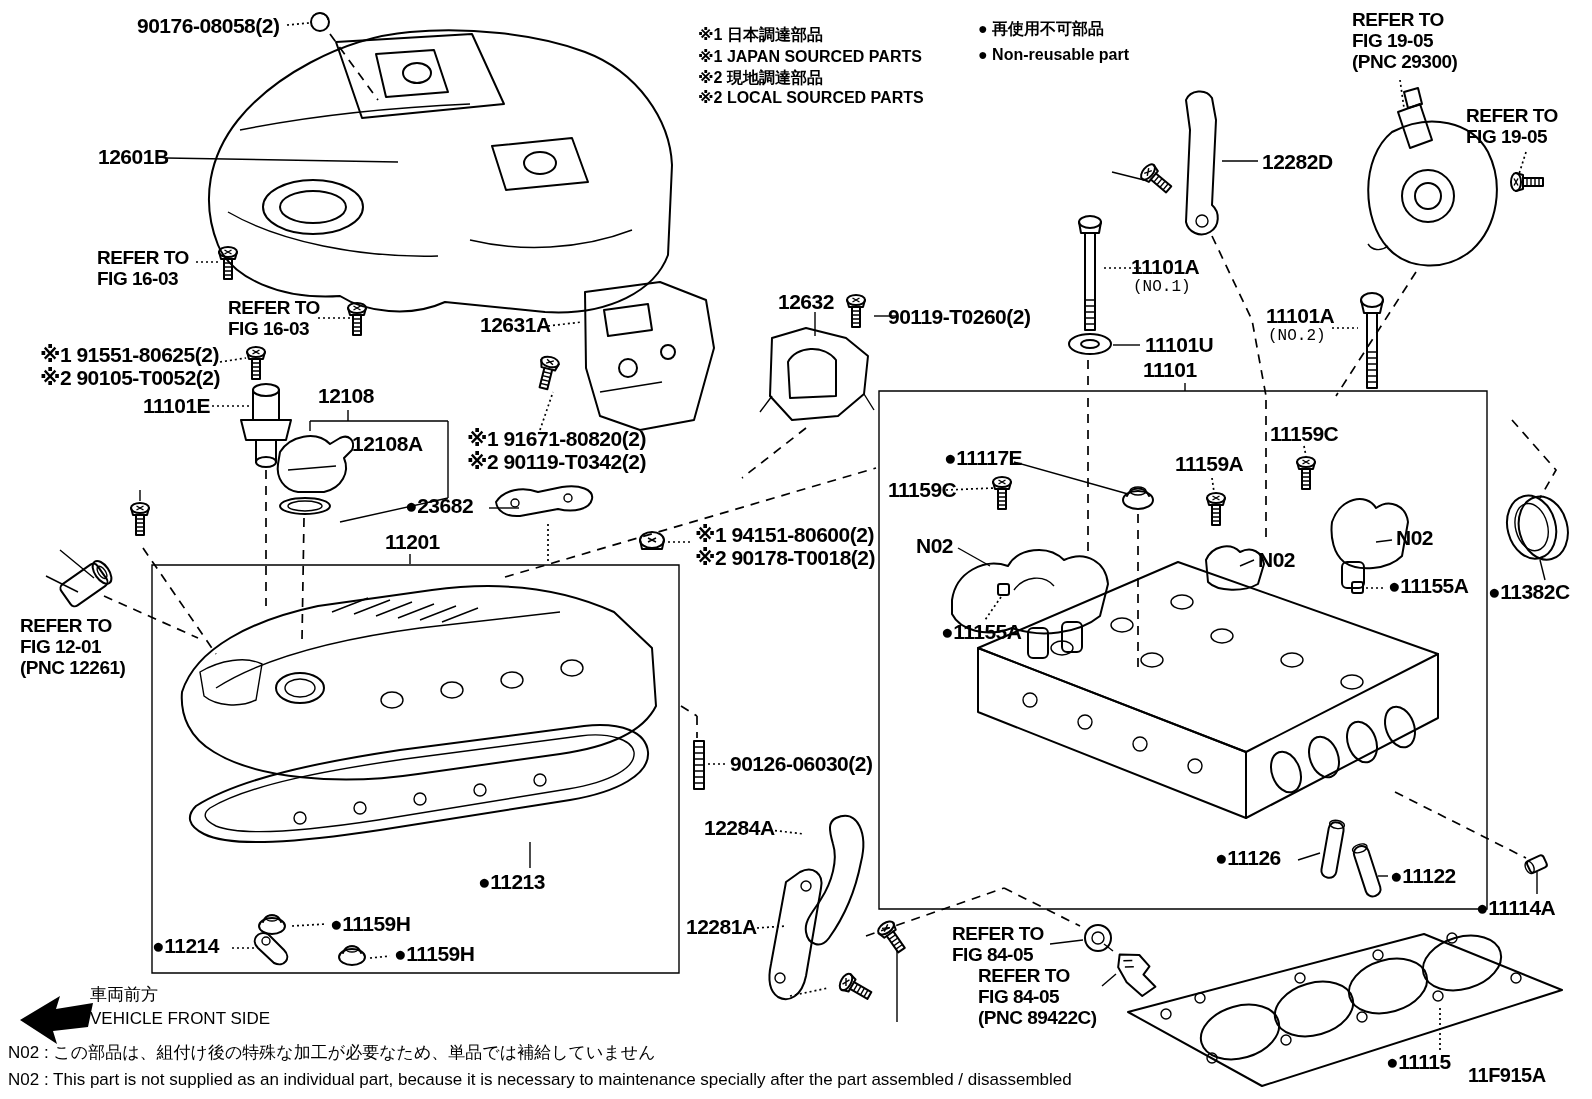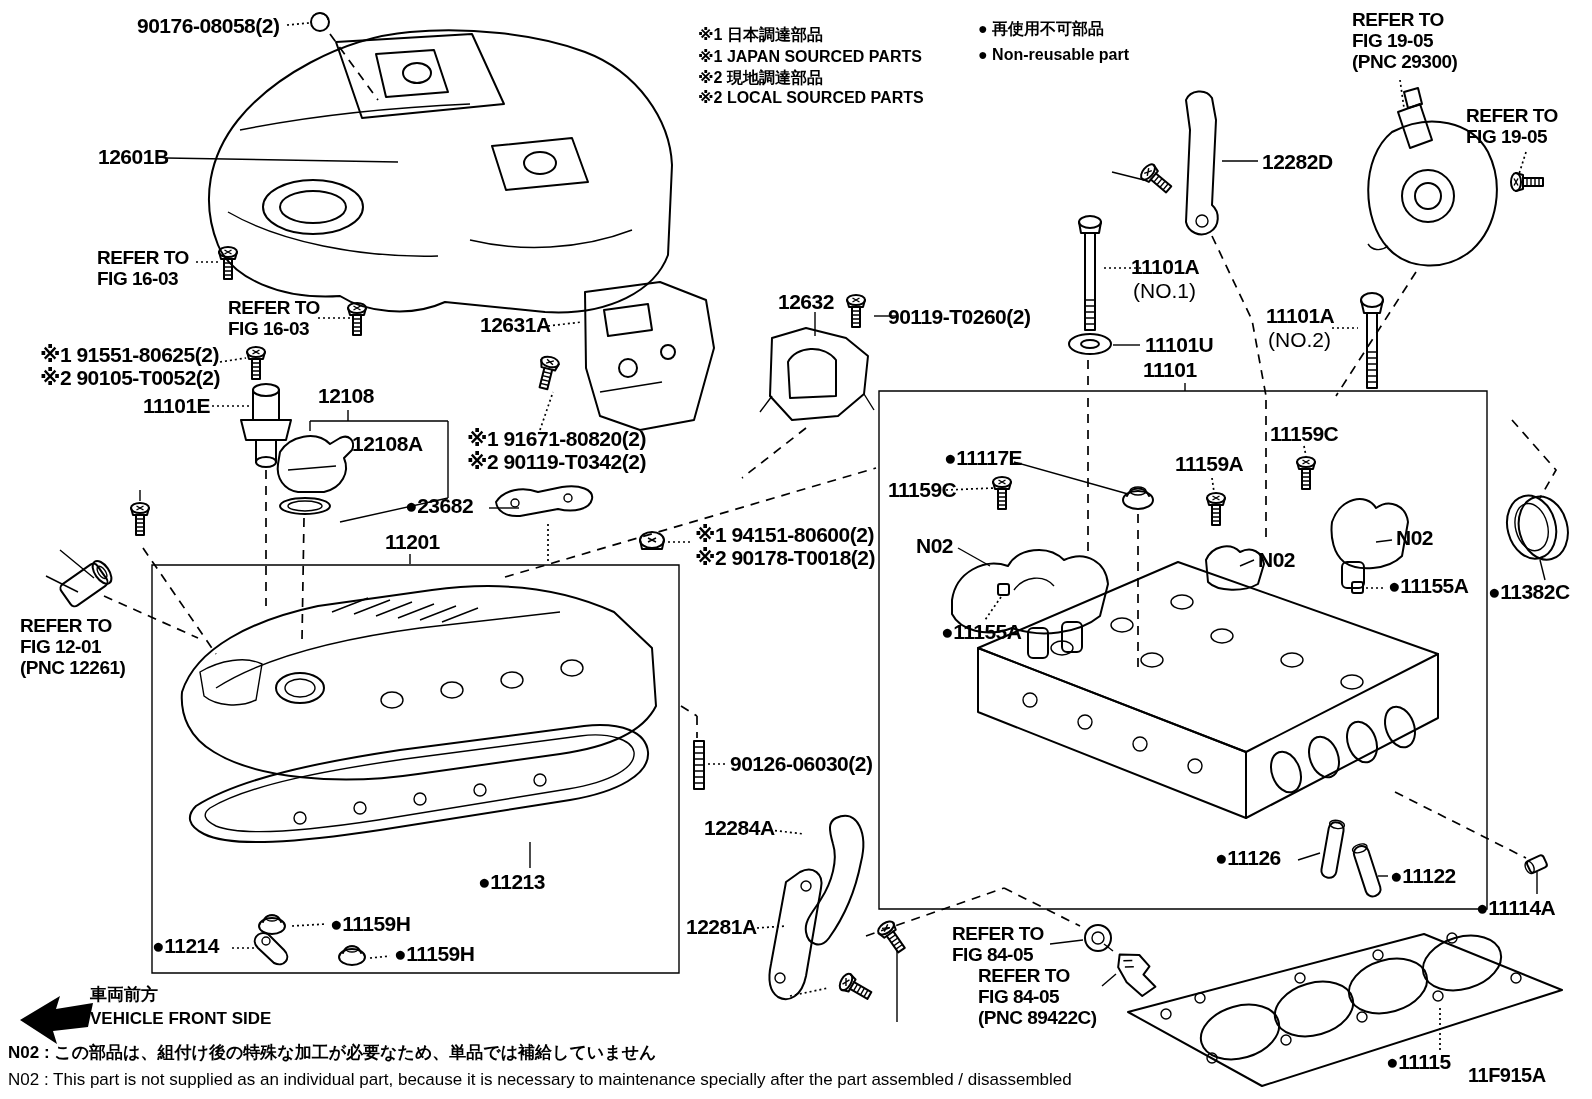--- a/index.html
+++ b/index.html
@@ -9,22 +9,22 @@
   svg.art *{vector-effect:non-scaling-stroke;}
   .ln{fill:none;stroke:#000;stroke-width:2;stroke-linejoin:round;stroke-linecap:round;}
   .thin{fill:none;stroke:#000;stroke-width:1.4;}
   .dash{fill:none;stroke:#000;stroke-width:1.7;stroke-dasharray:9 7;}
   .dot{fill:none;stroke:#000;stroke-width:1.7;stroke-dasharray:2 3;}
   .blk{fill:#000;stroke:none;}
   .lbl{position:absolute;font-weight:bold;font-size:21px;line-height:1.1;
        white-space:pre-line;letter-spacing:-0.5px;}
   .refer{font-size:19px;letter-spacing:-0.5px;}
   .legend{font-size:16px;letter-spacing:0;}
-  .sub{font-weight:normal;font-size:21px;letter-spacing:0;}
-  .note{font-size:17px;font-weight:bold;letter-spacing:0;}
+  .sub{font-weight:normal;font-size:16px;letter-spacing:0;font-family:Liberation Mono, monospace;}
+  .note{font-size:17px;font-weight:normal;letter-spacing:0;}
   .noteEn{font-size:17px;font-weight:normal;letter-spacing:0;}
   .code{font-size:20px;}
 </style>
 </head>
 <body>
 
 <div class="stage">
 
 <svg class="art" width="1592" height="1099" viewBox="0 0 1592 1099">
   <defs>

